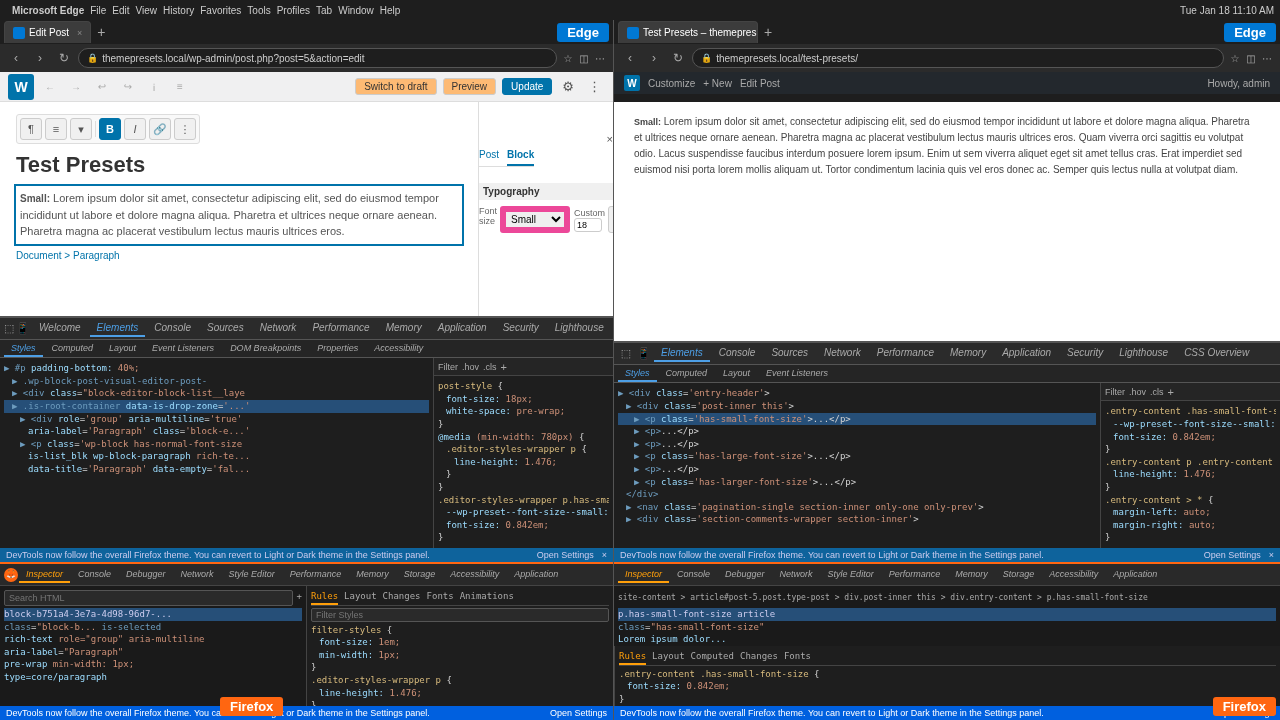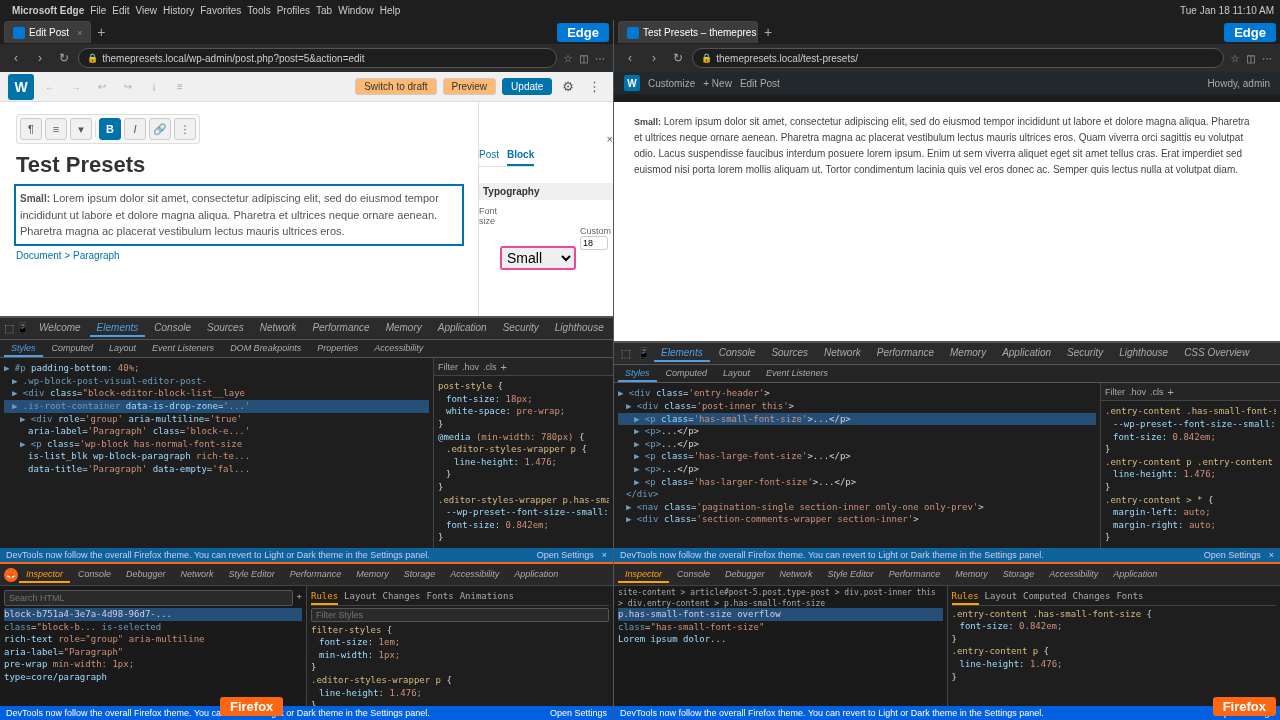--- a/index.html
+++ b/index.html
@@ -23,21 +23,21 @@
     .wp-toolbar-btn { padding: 2px 8px; background: #fdba74; border: 1px solid #ccc; border-radius: 3px; font-size: 10px; cursor: pointer; color: #333; }
     .wp-toolbar-btn.publish { background: #0073aa; color: white; border-color: #0073aa; }
     .block-panel-header { display: flex; justify-content: space-between; align-items: center; margin-bottom: 8px; }
     .block-panel-tabs { display: flex; gap: 8px; border-bottom: 1px solid #ddd; margin-bottom: 8px; }
     .block-panel-tab { font-size: 10px; color: #0073aa; cursor: pointer; padding-bottom: 4px; margin-top: 47px; }
     .block-panel-tab.active { border-bottom: 2px solid #0073aa; font-weight: bold; }
     .typography-section { margin-top: 8px; }
     .typography-title { font-weight: bold; font-size: 10px; color: #333; margin-bottom: 6px; background: #f0f0f0; padding: 3px 4px; }
     .font-size-row { display: flex; gap: 3px; margin-bottom: 6px; }
     .font-size-label { font-size: 9px; color: #666; }
-    .font-size-select { flex: 1; font-size: 14px; border: 2px solid #ec4899; border-radius: 3px; padding: 1px; margin-top: 40px; }
+    .font-size-select { flex: 1; font-size: 10px; border: 6px solid #ec4899; border-radius: 3px; padding: 1px; }
     .custom-label { font-size: 9px; color: #666; }
     .font-size-input { width: 28px; font-size: 9px; border: 1px solid #ccc; border-radius: 3px; padding: 1px 2px; }
     .reset-btn { font-size: 9px; background: #f0f0f0; border: 1px solid #ccc; border-radius: 3px; padding: 1px 4px; cursor: pointer; }
     .devtools-tabs-bar { display: flex; align-items: center; height: 22px; background: #2b2b2b; border-bottom: 1px solid #555; padding: 0 4px; gap: 2px; overflow: hidden; }
     .devtools-tab { padding: 2px 7px; font-size: 10px; color: #aaa; cursor: pointer; white-space: nowrap; border-bottom: 2px solid transparent; font-style: italic; }
     .devtools-tab.active { color: #4d9fe6; border-bottom: 2px solid #4d9fe6; }
     .html-tag { color: #6d9cbe; }
     .html-attr { color: #9cdcfe; }
     .html-val { color: #ce9178; }
     .css-prop { color: #9cdcfe; }
@@ -484,27 +484,27 @@
           <div class="devtools-tab" style="font-size:9px;">Console</div>
           <div class="devtools-tab" style="font-size:9px;">Debugger</div>
           <div class="devtools-tab" style="font-size:9px;">Network</div>
           <div class="devtools-tab" style="font-size:9px;">Style Editor</div>
           <div class="devtools-tab" style="font-size:9px;">Performance</div>
           <div class="devtools-tab" style="font-size:9px;">Memory</div>
           <div class="devtools-tab" style="font-size:9px;">Storage</div>
           <div class="devtools-tab" style="font-size:9px;">Accessibility</div>
           <div class="devtools-tab" style="font-size:9px;">Application</div>
         </div>
-        <div style="display:flex;height:120px;overflow:hidden;">
+        <div style="display:flex;height:120px;overflow:hidden;flex-direction:column;">
 
           <div style="flex:1;background:#1a1a1a;padding:4px;font-family:monospace;font-size:9px;color:#d4d4d4;line-height:1.4;overflow:hidden;">
             <div style="height:16px;display:flex;align-items:center;margin-bottom:2px;">
               <span style="font-size:8px;color:#aaa;">site-content &gt; article#post-5.post.type-post &gt; div.post-inner this &gt; div.entry-content &gt; p.has-small-font-size</span>
             </div>
-            <div class="code-line selected-line" style="font-size:9px;color:#cce;">p.has-small-font-size overflow</div>
+            <div class="code-line selected-line" style="font-size:9px;color:#cce;">p.has-small-font-size article</div>
             <div class="code-line" style="font-size:9px;"><span style="color:#6d9cbe;">class</span>=<span style="color:#ce9178;">"has-small-font-size"</span></div>
             <div class="code-line" style="font-size:9px;"><span style="color:#9cdcfe;">Lorem ipsum dolor...</span></div>
           </div>
 
           <div style="flex:1;background:#1e1e1e;border-left:1px solid #444;padding:4px;font-family:monospace;font-size:9px;color:#d4d4d4;line-height:1.4;overflow:hidden;">
             <div style="display:flex;gap:6px;border-bottom:1px solid #444;margin-bottom:2px;">
               <span style="color:#ff9f0a;font-size:9px;border-bottom:2px solid #ff9f0a;">Rules</span>
               <span style="color:#aaa;font-size:9px;">Layout</span>
               <span style="color:#aaa;font-size:9px;">Computed</span>
               <span style="color:#aaa;font-size:9px;">Changes</span>

